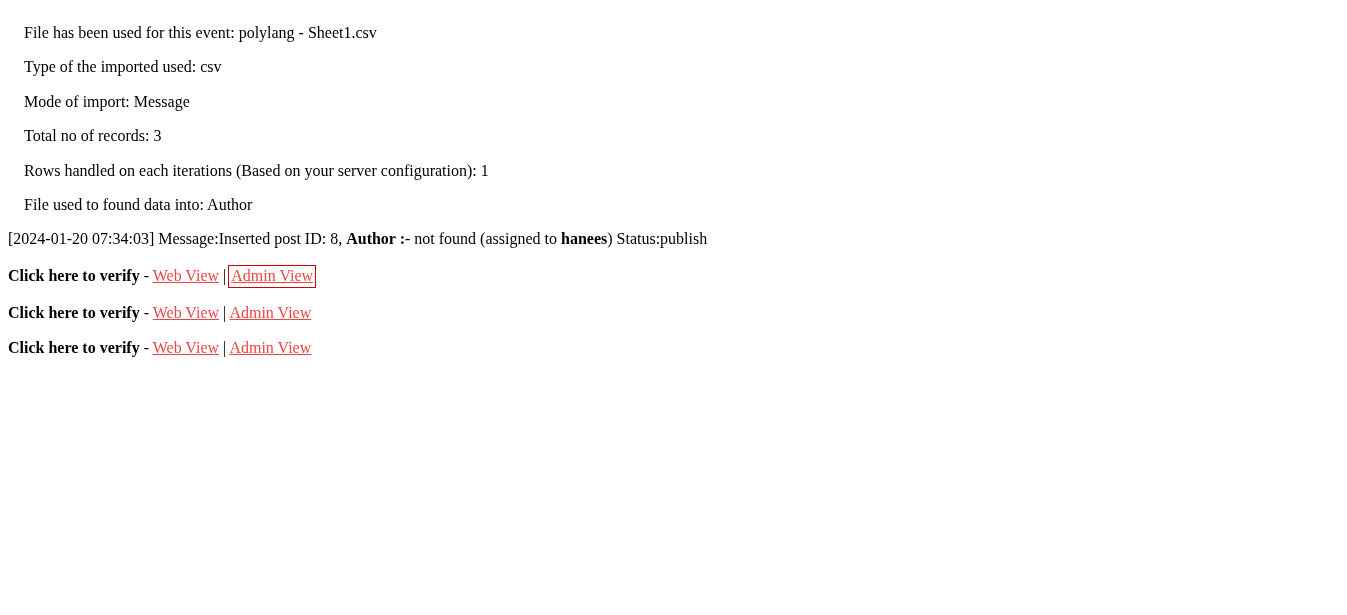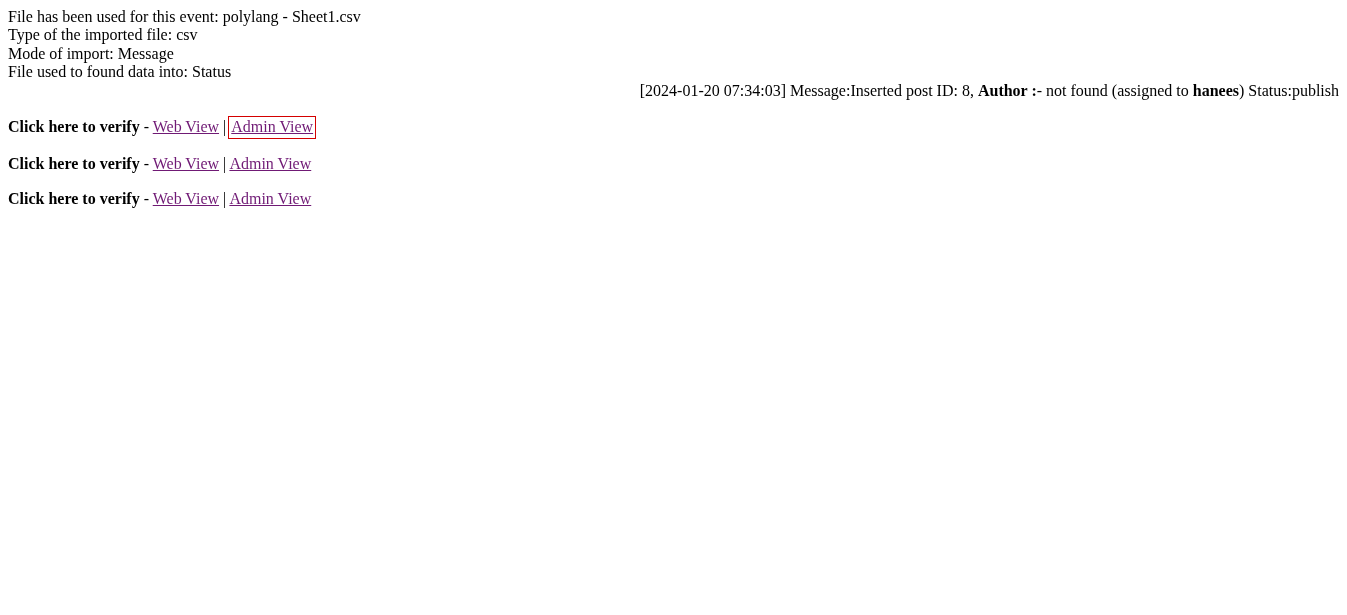--- a/index.html
+++ b/index.html
@@ -4,60 +4,65 @@
 <style>
   body {
     font-family: "Times New Roman", Times, serif;
     font-size: 16px;
     color: #000;
     margin: 8px;
     background: #fff;
     line-height: 1.15;
   }
   .info-line {
-    margin: 0;
+    margin: 16px;
   }
   .msg-line {
     margin: 0;
-    text-align: right;
   }
   .verify-line {
     margin: 16px 0;
   }
   .bold {
     font-weight: bold;
   }
   a.link {
-    color: #701a75;
+    color: #ef4444;
     text-decoration: underline;
     cursor: pointer;
   }
   .highlight-box {
     border: 1.5px solid #d40000;
     padding: 1px 2px 2px 2px;
     display: inline-block;
     margin-left: -2px;
   }
 </style>
 </head>
 <body>
 
 <div>
 
   <div class="info-line">
     <span>File has been used for this event: </span><span>polylang - Sheet1.csv</span>
   </div>
   <div class="info-line">
-    <span>Type of the imported file: </span><span>csv</span>
+    <span>Type of the imported used: </span><span>csv</span>
   </div>
   <div class="info-line">
     <span>Mode of import: </span><span>Message</span>
   </div>
   <div class="info-line">
-    <span>File used to found data into: </span><span>Status</span>
+    <span>Total no of records: </span><span>3</span>
+  </div>
+  <div class="info-line">
+    <span>Rows handled on each iterations (Based on your server configuration): </span><span>1</span>
+  </div>
+  <div class="info-line">
+    <span>File used to found data into: </span><span>Author</span>
   </div>
 
   <div id="entries-container">
       <div class="msg-line"><span>[2024-01-20 07:34:03] </span><span>Message:Inserted post ID: </span><span>8, </span><span class="bold">Author :</span><span>- not found (assigned to </span><span class="bold">hanees</span><span>) Status:publish</span></div>
       <div class="verify-line"><span class="bold">Click here to verify</span><span> - </span><a class="link">Web View</a><span> | </span><span class="highlight-box"><a class="link">Admin View</a></span></div>
       <div class="verify-line"><span class="bold">Click here to verify</span><span> - </span><a class="link">Web View</a><span> | </span><a class="link">Admin View</a></div>
       <div class="verify-line"><span class="bold">Click here to verify</span><span> - </span><a class="link">Web View</a><span> | </span><a class="link">Admin View</a></div>
     </div>
 
 </div>

